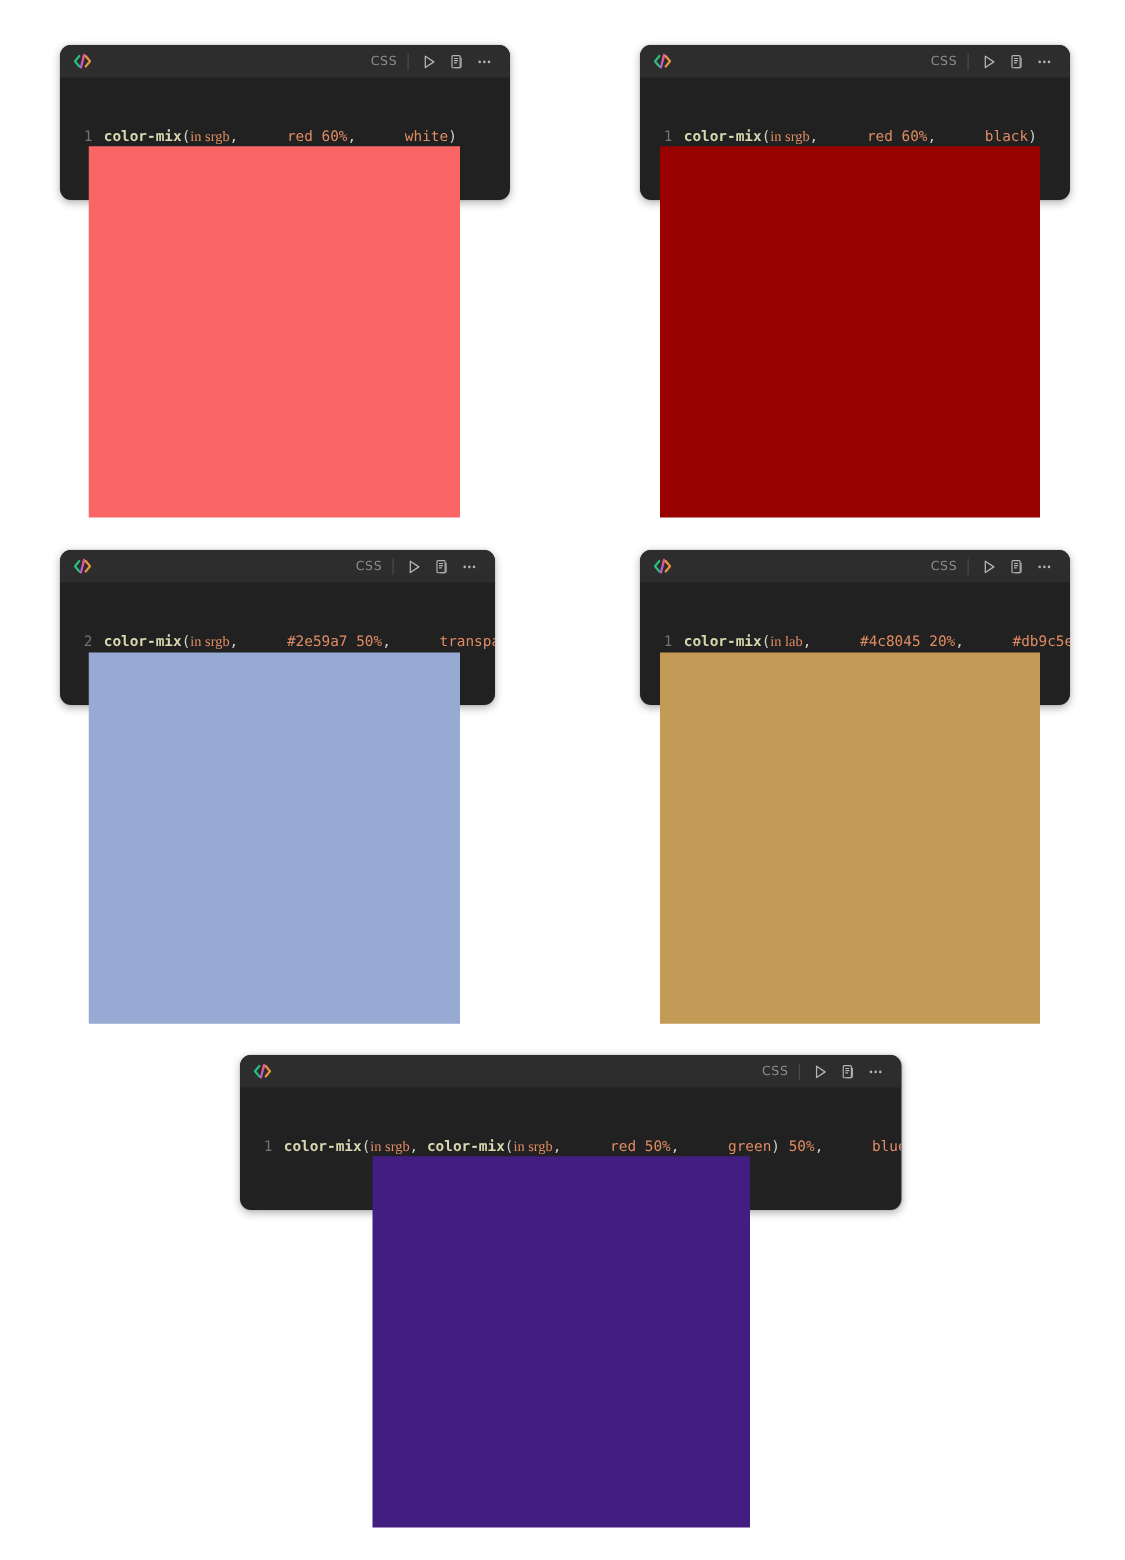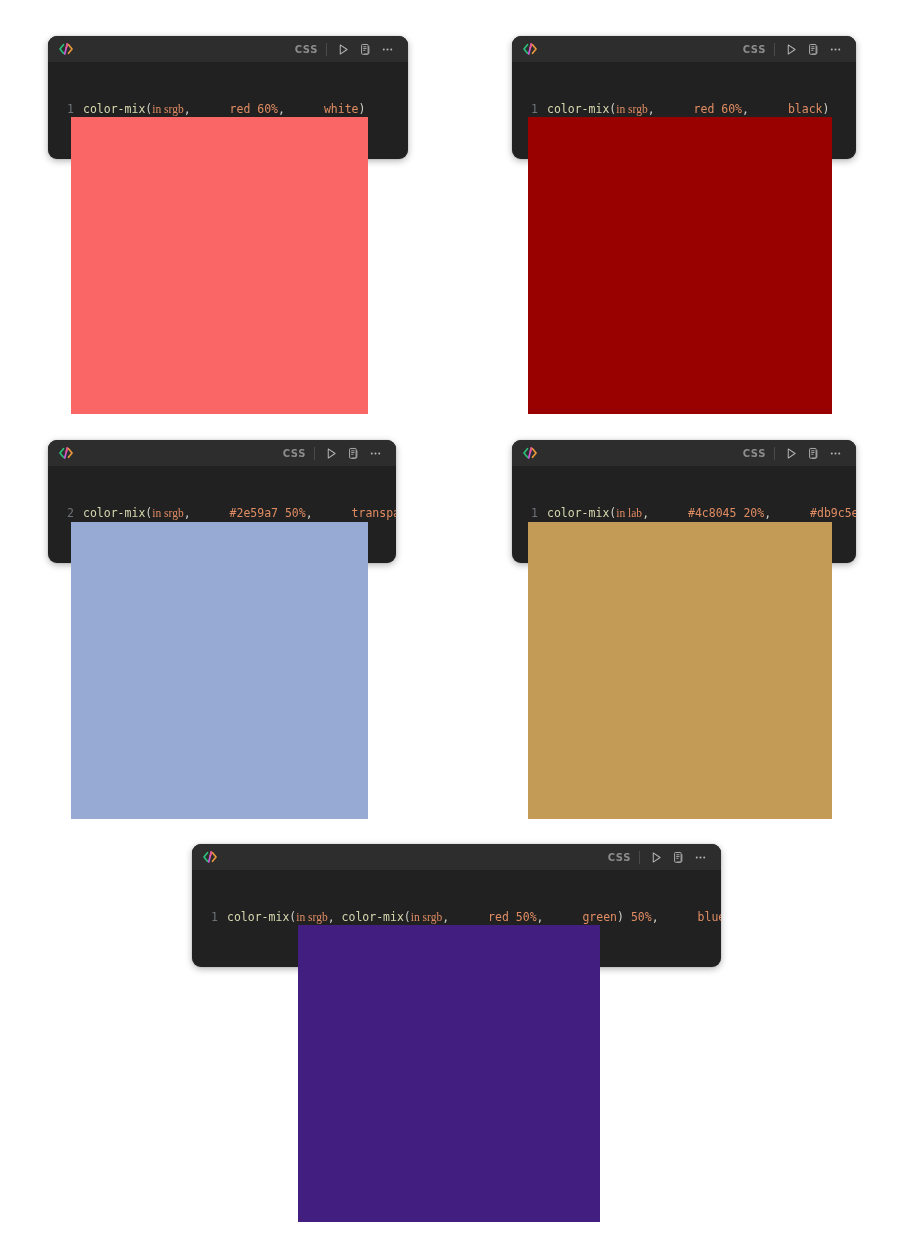--- a/index.html
+++ b/index.html
@@ -21,21 +21,20 @@
     background: #212121;
     box-shadow: 0 2px 7px rgba(0,0,0,0.30), 0 0 1px rgba(0,0,0,0.35);
     overflow: hidden;
   }
   .card-header {
     height: 26px;
     background: #2d2d2d;
     display: flex;
     align-items: center;
     padding: 0 11px 0 9px;
-    font-weight: bold;
   }
   .logo-icon {
     width: 18px; height: 18px;
     display: block;
     flex: 0 0 auto;
   }
   .header-right {
     margin-left: auto;
     display: flex;
     align-items: center;
@@ -74,21 +73,21 @@
   }
   .code-line { display: block; }
   .ln {
     display: inline-block;
     width: 17px;
     text-align: right;
     color: #6e7279;
     margin-right: 9px;
     user-select: none;
   }
-  .tok-fn    { color: #d7d7b0; font-weight: normal; }
+  .tok-fn    { color: #d7d7b0; font-weight: bold; }
   .tok-punct { color: #cfcfc6; }
   .tok-kw    { color: #e08c63; font-family: Liberation Serif, serif; }
   .tok-val   { color: #e08c63; margin-left: 32px; }
   .tok-num   { color: #e08c63; text-align: center; }
   .tok-cmt   { color: #7d8187; }
   .cmt-cjk   { font-family: "DejaVu Sans", sans-serif; font-size: 10.5px; }
 
   
   .swatch {
     position: absolute;

